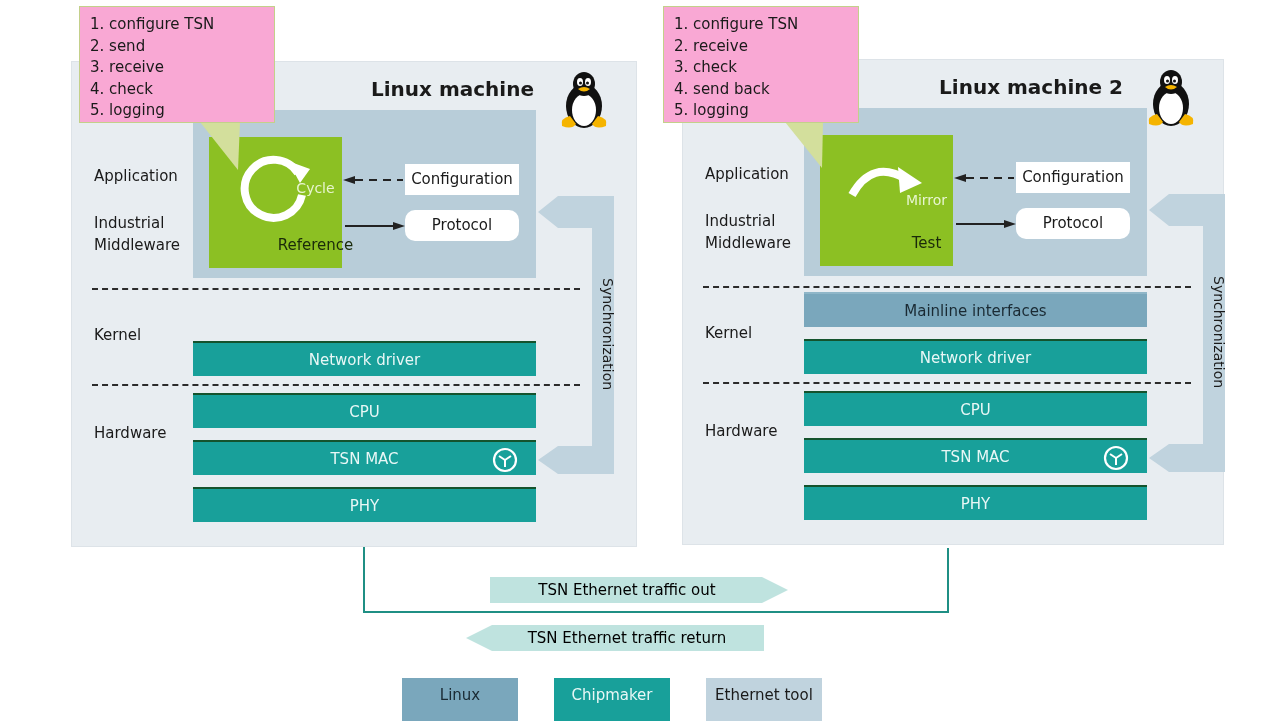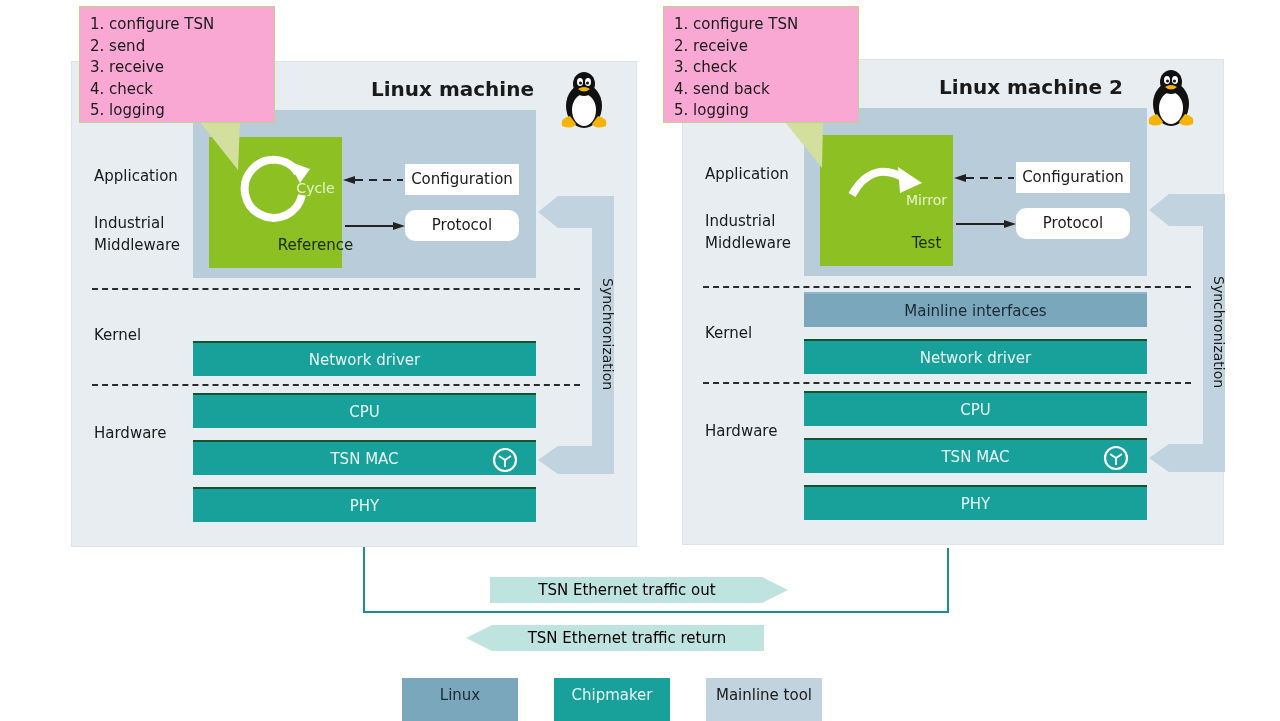--- a/index.html
+++ b/index.html
@@ -239,13 +239,13 @@
 </div>
 <div class="traffic traffic-ret">
   <svg width="298" height="26" viewBox="0 0 298 26">
     <polygon points="26,0 298,0 298,26 26,26 0,13" fill="#bfe3df"></polygon>
   </svg>
   <span>TSN Ethernet traffic return</span>
 </div>
 
 <div class="legend leg-linux">Linux</div>
 <div class="legend leg-chip">Chipmaker</div>
-<div class="legend leg-test">Mainline tool</div>
+<div class="legend leg-test">Ethernet tool</div>
 
 </body></html>

